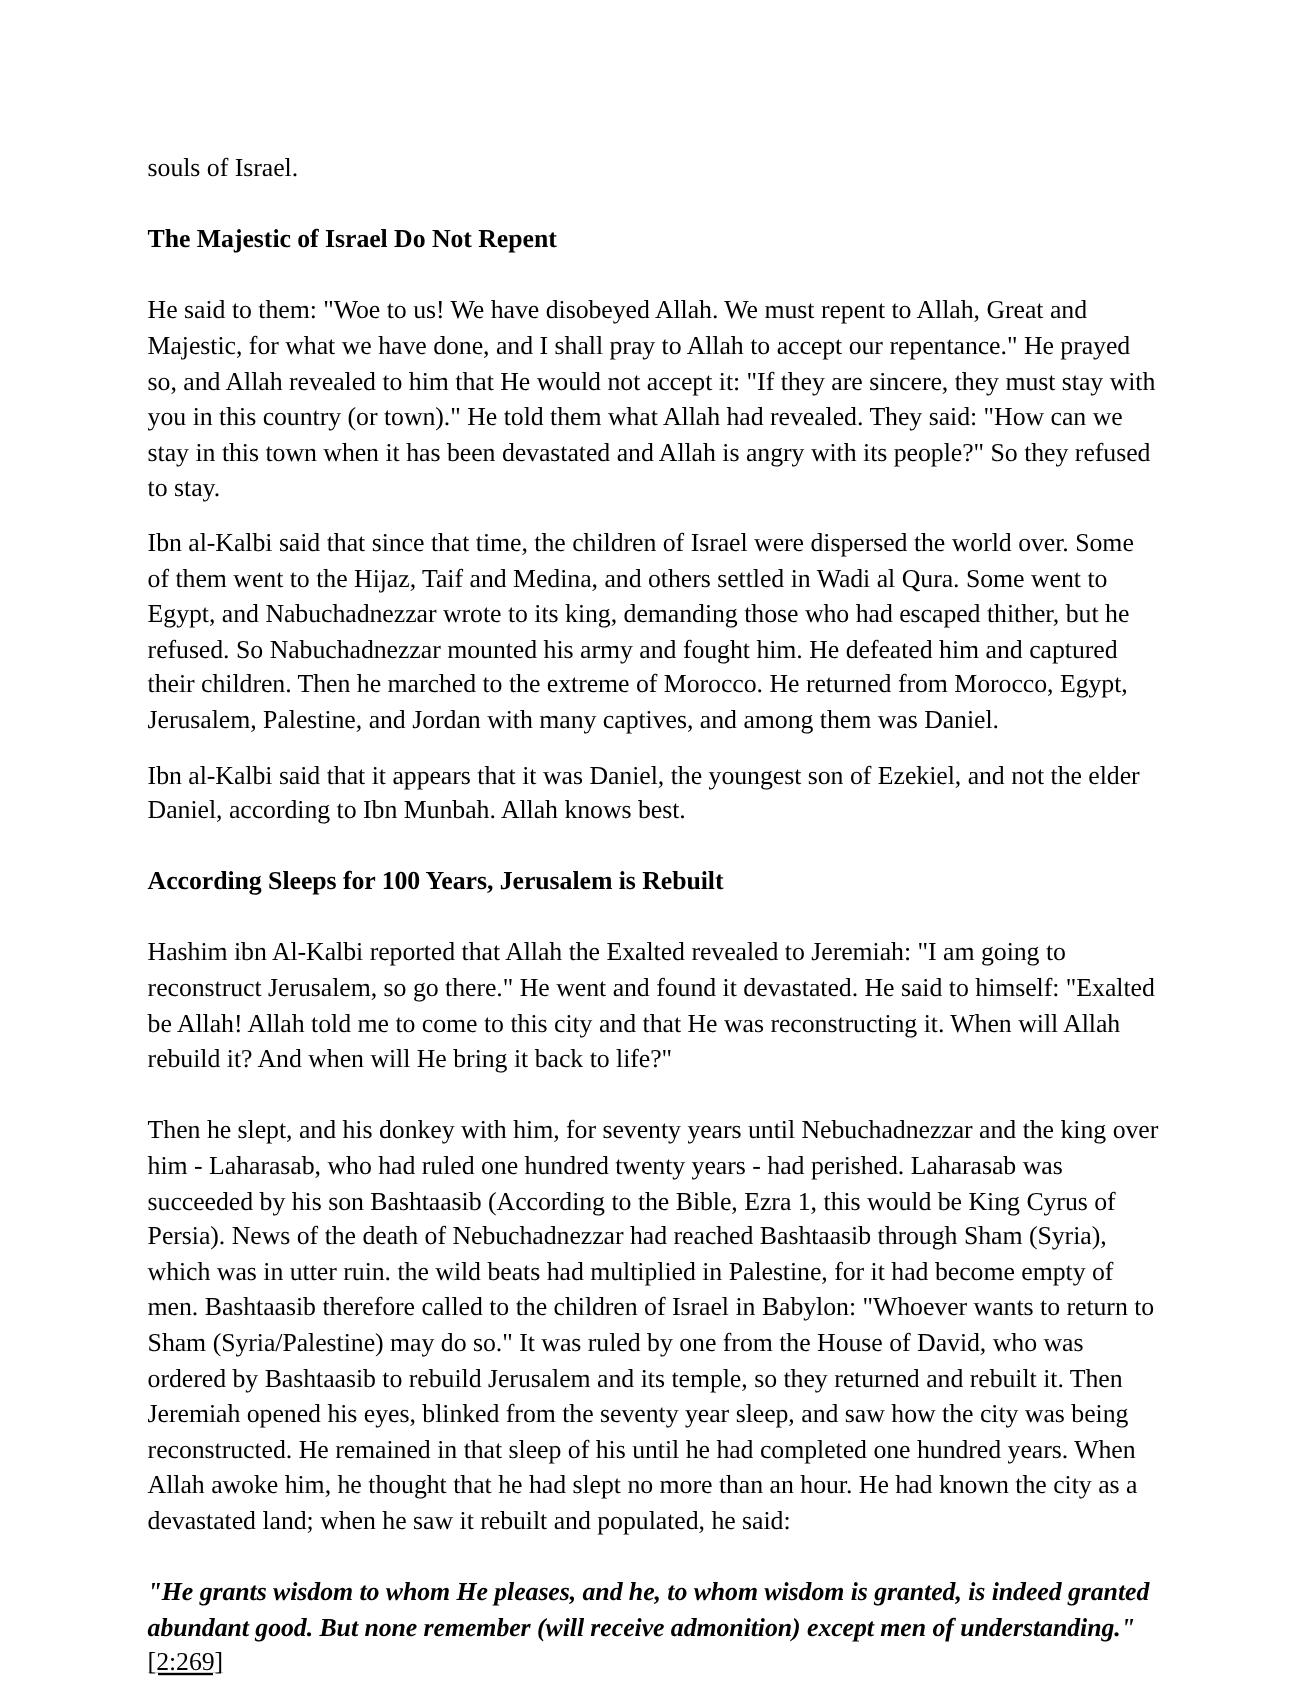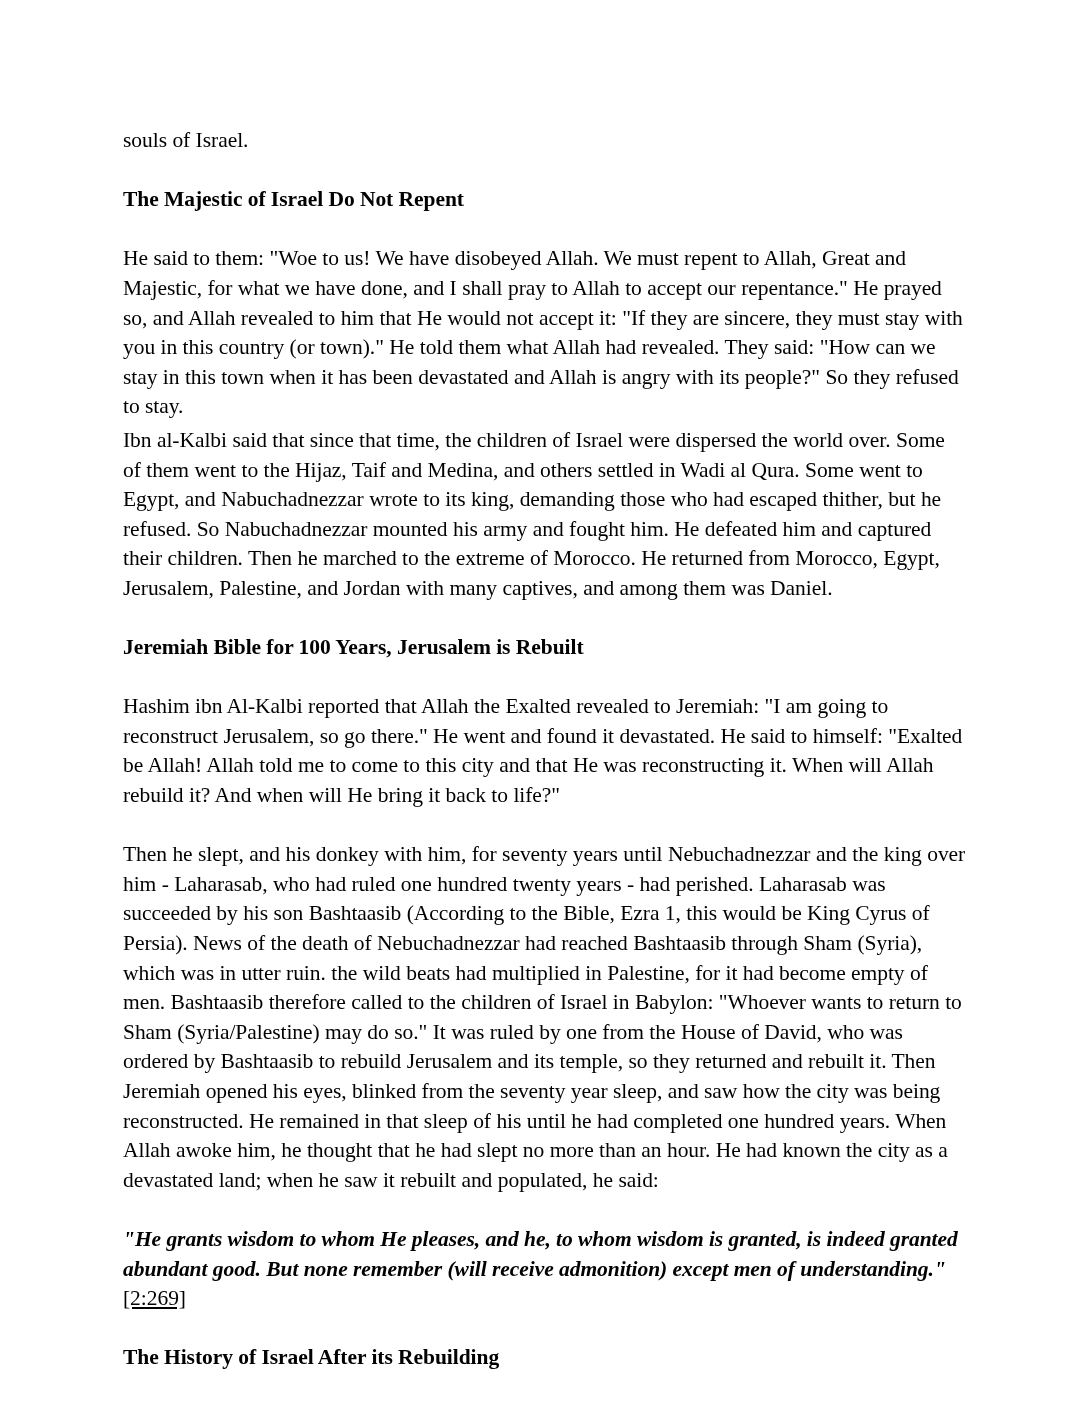--- a/index.html
+++ b/index.html
@@ -58,44 +58,45 @@
     margin: 0;
     letter-spacing: -0.05px;
   }
 
   .quote .ref {
     font-weight: normal;
     font-style: normal;
     text-decoration: underline;
   }
 
-  .block-run .para + .para { margin-top: 4px; }
+  .block-run .para + .para { margin-top: 16px; }
 </style>
 </head>
 <body>
 
 <div class="page">
   <div class="content">
 
     <p class="para">souls of Israel.</p>
 
     <div class="spacer-lg"></div>
 
     <h2 class="heading">The Majestic of Israel Do Not Repent</h2>
 
     <div class="spacer-lg"></div>
 
     <div class="block-run">
       <p class="para">He said to them: "Woe to us! We have disobeyed Allah. We must repent to Allah, Great and Majestic, for what we have done, and I shall pray to Allah to accept our repentance." He prayed so, and Allah revealed to him that He would not accept it: "If they are sincere, they must stay with you in this country (or town)." He told them what Allah had revealed. They said: "How can we stay in this town when it has been devastated and Allah is angry with its people?" So they refused to stay.</p>
       <p class="para">Ibn al-Kalbi said that since that time, the children of Israel were dispersed the world over. Some of them went to the Hijaz, Taif and Medina, and others settled in Wadi al Qura. Some went to Egypt, and Nabuchadnezzar wrote to its king, demanding those who had escaped thither, but he refused. So Nabuchadnezzar mounted his army and fought him. He defeated him and captured their children. Then he marched to the extreme of Morocco. He returned from Morocco, Egypt, Jerusalem, Palestine, and Jordan with many captives, and among them was Daniel.</p>
+      <p class="para">Ibn al-Kalbi said that it appears that it was Daniel, the youngest son of Ezekiel, and not the elder Daniel, according to Ibn Munbah. Allah knows best.</p>
     </div>
 
     <div class="spacer-lg"></div>
 
-    <h2 class="heading">Jeremiah Bible for 100 Years, Jerusalem is Rebuilt</h2>
+    <h2 class="heading">According Sleeps for 100 Years, Jerusalem is Rebuilt</h2>
 
     <div class="spacer-lg"></div>
 
     <p class="para">Hashim ibn Al-Kalbi reported that Allah the Exalted revealed to Jeremiah: "I am going to reconstruct Jerusalem, so go there." He went and found it devastated. He said to himself: "Exalted be Allah! Allah told me to come to this city and that He was reconstructing it. When will Allah rebuild it? And when will He bring it back to life?"</p>
 
     <div class="spacer-lg"></div>
 
     <p class="para">Then he slept, and his donkey with him, for seventy years until Nebuchadnezzar and the king over him - Laharasab, who had ruled one hundred twenty years - had perished. Laharasab was succeeded by his son Bashtaasib (According to the Bible, Ezra 1, this would be King Cyrus of Persia). News of the death of Nebuchadnezzar had reached Bashtaasib through Sham (Syria), which was in utter ruin. the wild beats had multiplied in Palestine, for it had become empty of men. Bashtaasib therefore called to the children of Israel in Babylon: "Whoever wants to return to Sham (Syria/Palestine) may do so." It was ruled by one from the House of David, who was ordered by Bashtaasib to rebuild Jerusalem and its temple, so they returned and rebuilt it. Then Jeremiah opened his eyes, blinked from the seventy year sleep, and saw how the city was being reconstructed. He remained in that sleep of his until he had completed one hundred years. When Allah awoke him, he thought that he had slept no more than an hour. He had known the city as a devastated land; when he saw it rebuilt and populated, he said:</p>
 
     <div class="spacer-lg"></div>

